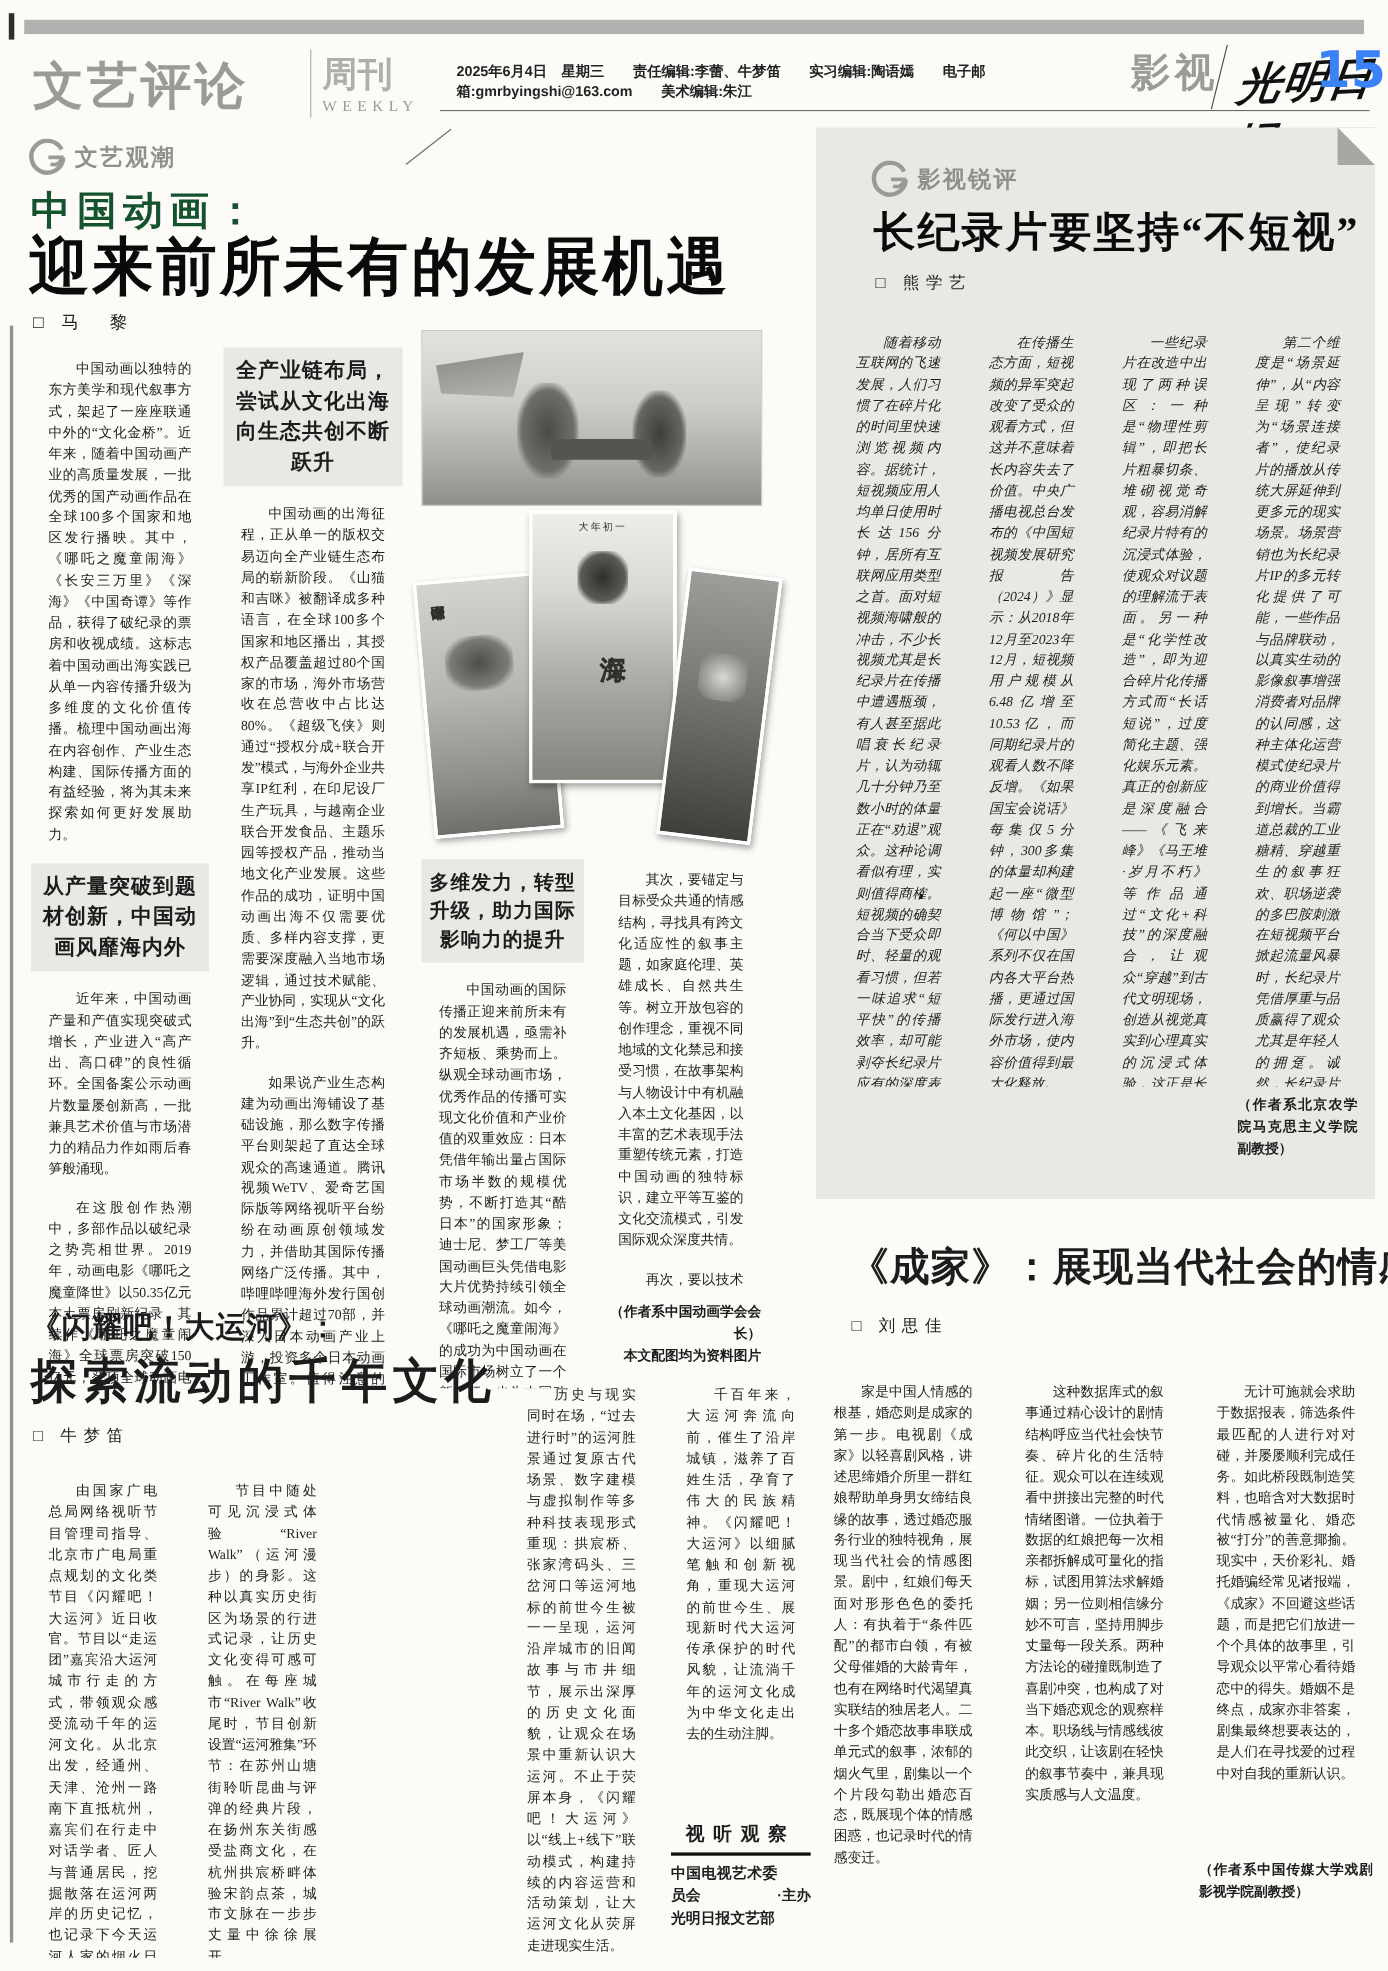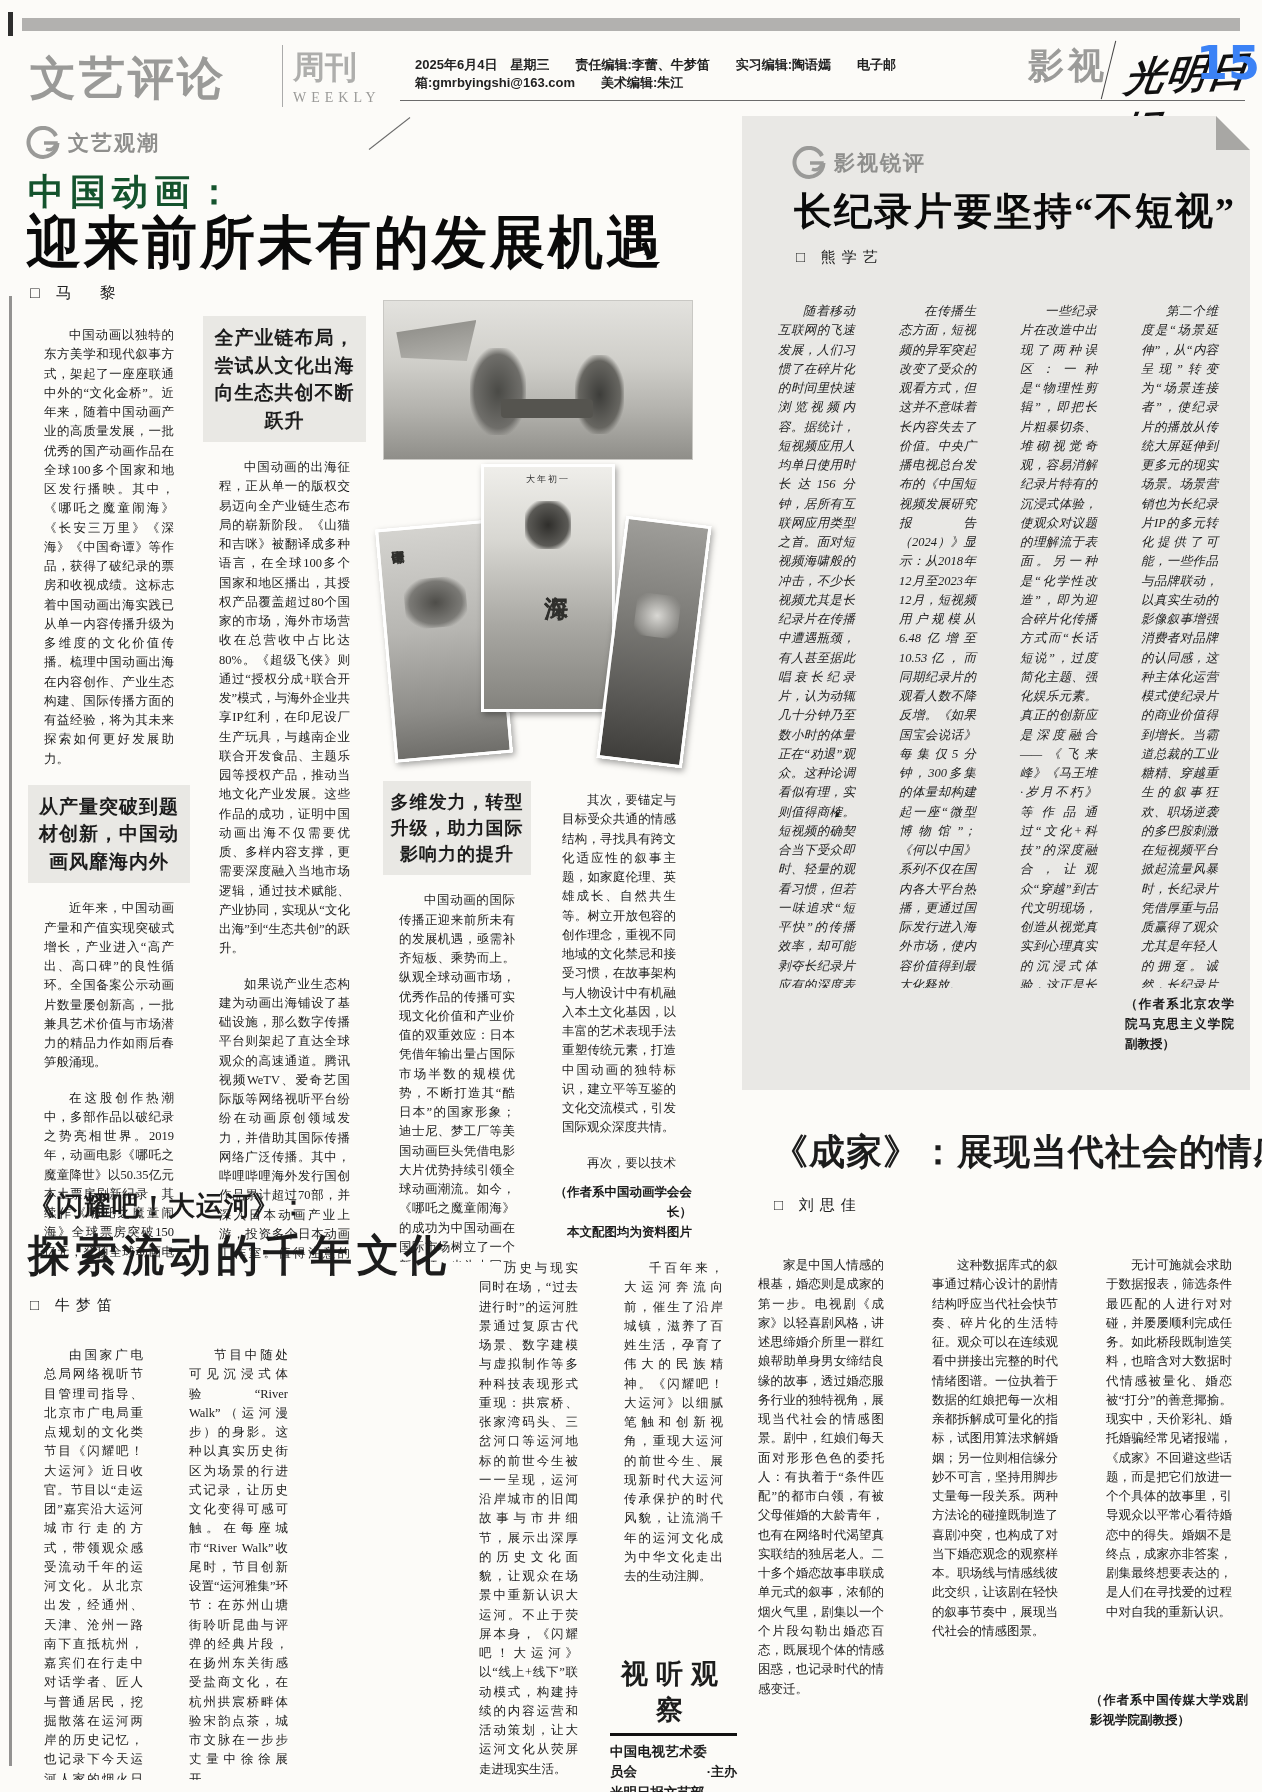--- a/index.html
+++ b/index.html
@@ -50,21 +50,21 @@
   .dogear{position:absolute;top:0;right:0;width:0;height:0;border-width:0 34px 34px 0;border-style:solid;
           border-color:#fcfbf8 #fcfbf8 #a8a7a4 #a8a7a4;}
   .gb-title{font-family:"Liberation Serif",serif;font-weight:900;font-size:38px;letter-spacing:2px;color:#0a0a0a;text-align:left;}
   .kaiti{font-style:italic;}
   
   .h2-kicker{font-family:"Liberation Sans",sans-serif;font-weight:bold;font-size:27px;letter-spacing:1px;}
   .h2-title{font-family:"Liberation Serif",serif;font-weight:900;font-size:42px;letter-spacing:5px;transform:scaleY(1.03);white-space:nowrap;}
   .h4-title{font-family:"Liberation Sans",sans-serif;font-weight:900;font-size:36px;letter-spacing:1px;white-space:nowrap;}
   
   .skbox{position:absolute;text-align:center;}
-  .sk-title{font-weight:900;font-size:27px;letter-spacing:8px;font-family:Liberation Serif, serif;}
+  .sk-title{font-weight:900;font-size:17px;letter-spacing:8px;font-family:Liberation Serif, serif;}
   .sk-rule{height:3px;background:#111;margin:5px 2px 6px;}
   .sk-row{display:flex;align-items:center;justify-content:space-between;padding:0 2px;}
   .sk-orgs{text-align:justify;font-weight:bold;font-size:13.5px;line-height:1.5;font-family:"Liberation Sans",sans-serif;}
   .sk-host{font-weight:bold;font-size:13px;white-space:nowrap;font-family:"Liberation Sans",sans-serif;}
 </style>
 </head>
 <body>
 
 <div class="page">
 
@@ -244,21 +244,21 @@
   <div class="abs h4-title" style="left:772px;top:1128px;">《成家》：展现当代社会的情感图景</div>
   <div class="abs byline" style="left:774px;top:1196px;font-size:15px;">□ 刘思佳</div>
 
   <div class="col" style="left:742px;top:1240px;width:158px;height:520px;">
     <div>
         <p class="bp">家是中国人情感的根基，婚恋则是成家的第一步。电视剧《成家》以轻喜剧风格，讲述思缔婚介所里一群红娘帮助单身男女缔结良缘的故事，透过婚恋服务行业的独特视角，展现当代社会的情感图景。剧中，红娘们每天面对形形色色的委托人：有执着于“条件匹配”的都市白领，有被父母催婚的大龄青年，也有在网络时代渴望真实联结的独居老人。二十多个婚恋故事串联成单元式的叙事，浓郁的烟火气里，剧集以一个个片段勾勒出婚恋百态，既展现个体的情感困惑，也记录时代的情感变迁。</p>
       </div>
   </div>
   <div class="col" style="left:916px;top:1240px;width:158px;height:520px;">
     <div>
-        <p class="bp">这种数据库式的叙事通过精心设计的剧情结构呼应当代社会快节奏、碎片化的生活特征。观众可以在连续观看中拼接出完整的时代情绪图谱。一位执着于数据的红娘把每一次相亲都拆解成可量化的指标，试图用算法求解婚姻；另一位则相信缘分妙不可言，坚持用脚步丈量每一段关系。两种方法论的碰撞既制造了喜剧冲突，也构成了对当下婚恋观念的观察样本。职场线与情感线彼此交织，让该剧在轻快的叙事节奏中，展现当代社会的情感图景。</p>
+        <p class="bp">这种数据库式的叙事通过精心设计的剧情结构呼应当代社会快节奏、碎片化的生活特征。观众可以在连续观看中拼接出完整的时代情绪图谱。一位执着于数据的红娘把每一次相亲都拆解成可量化的指标，试图用算法求解婚姻；另一位则相信缘分妙不可言，坚持用脚步丈量每一段关系。两种方法论的碰撞既制造了喜剧冲突，也构成了对当下婚恋观念的观察样本。职场线与情感线彼此交织，让该剧在轻快的叙事节奏中，兼具现实质感与人文温度。</p>
       </div>
   </div>
   <div class="col" style="left:1090px;top:1240px;width:158px;height:442px;">
     <div>
         <p class="bp">无计可施就会求助于数据报表，筛选条件最匹配的人进行对对碰，并屡屡顺利完成任务。如此桥段既制造笑料，也暗含对大数据时代情感被量化、婚恋被“打分”的善意揶揄。现实中，天价彩礼、婚托婚骗经常见诸报端，《成家》不回避这些话题，而是把它们放进一个个具体的故事里，引导观众以平常心看待婚恋中的得失。婚姻不是终点，成家亦非答案，剧集最终想要表达的，是人们在寻找爱的过程中对自我的重新认识。</p>
       </div>
   </div>
   <div class="abs attrib" style="left:1090px;top:1690px;width:158px;">（作者系中国传媒大学戏剧影视学院副教授）</div>
 
 </div>

